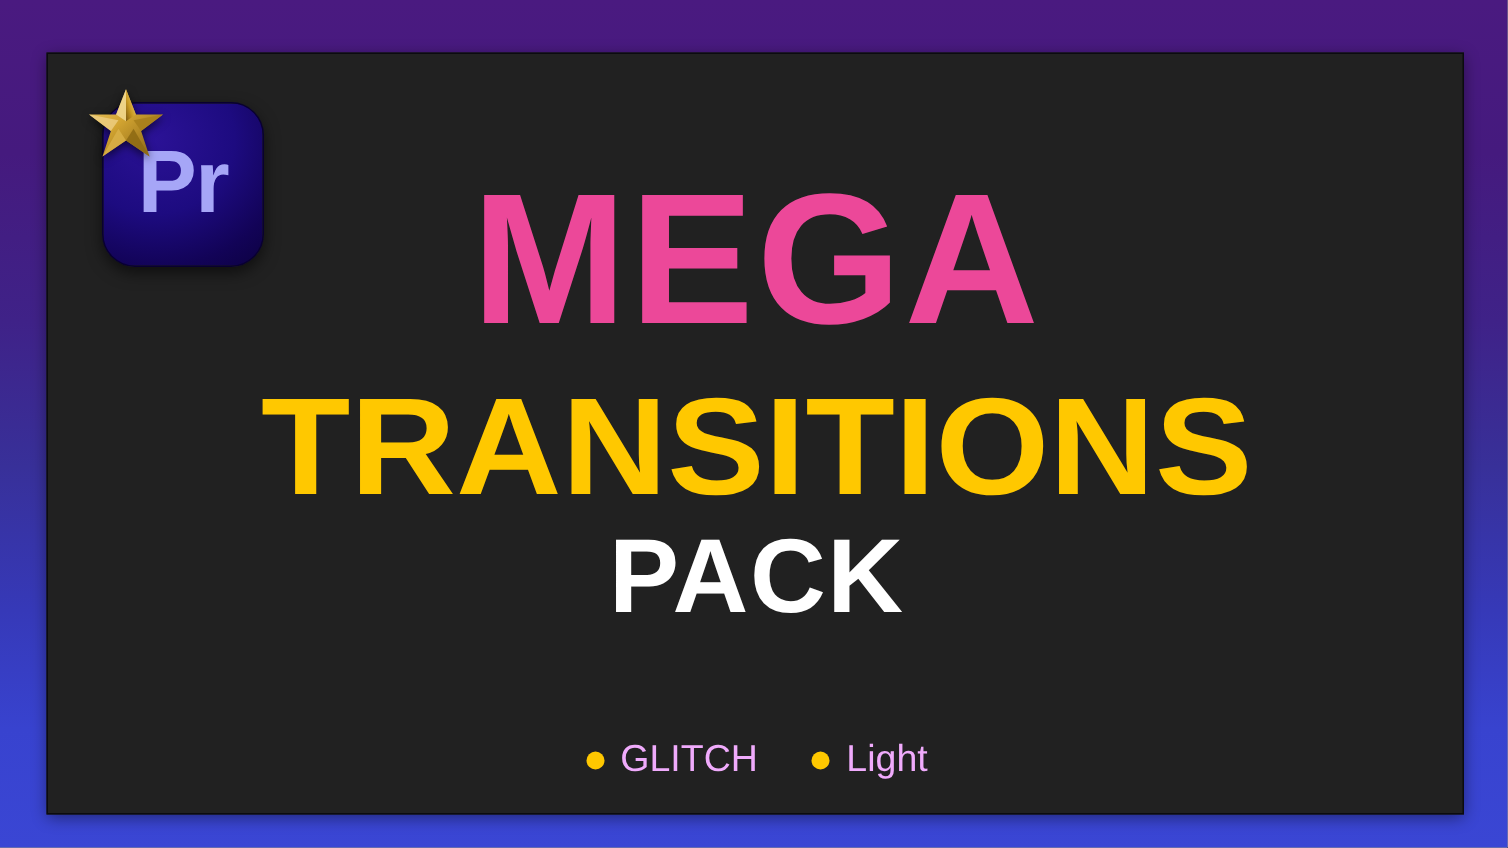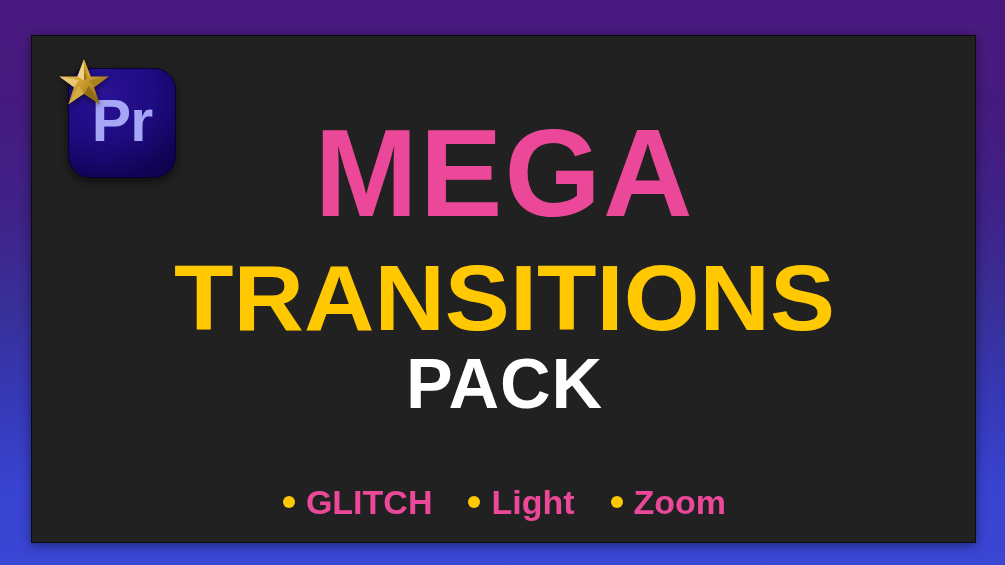--- a/index.html
+++ b/index.html
@@ -148,23 +148,23 @@
 
   .feature-bullet {
     width:12px;
     height:12px;
     border-radius:50%;
     background:#ffc800;
     flex:0 0 auto;
   }
 
   .feature-label {
-    font-size:34px;
-    font-weight:bold;
-    color:#ec4899;
+    font-size:25px;
+    font-weight:normal;
+    color:#f0abfc;
     line-height:1;
     white-space:nowrap;
   }
 </style>
 </head>
 <body>
 
 <div id="thumbnail-card">
 
   <div id="premiere-badge">
@@ -203,19 +203,15 @@
 
   <div id="feature-list">
     <div class="feature-item">
       <span class="feature-bullet"></span>
       <span class="feature-label">GLITCH</span>
     </div>
     <div class="feature-item">
       <span class="feature-bullet"></span>
       <span class="feature-label">Light</span>
     </div>
-    <div class="feature-item">
-      <span class="feature-bullet"></span>
-      <span class="feature-label">Zoom</span>
-    </div>
   </div>
 
 </div>
 
 </body></html>

